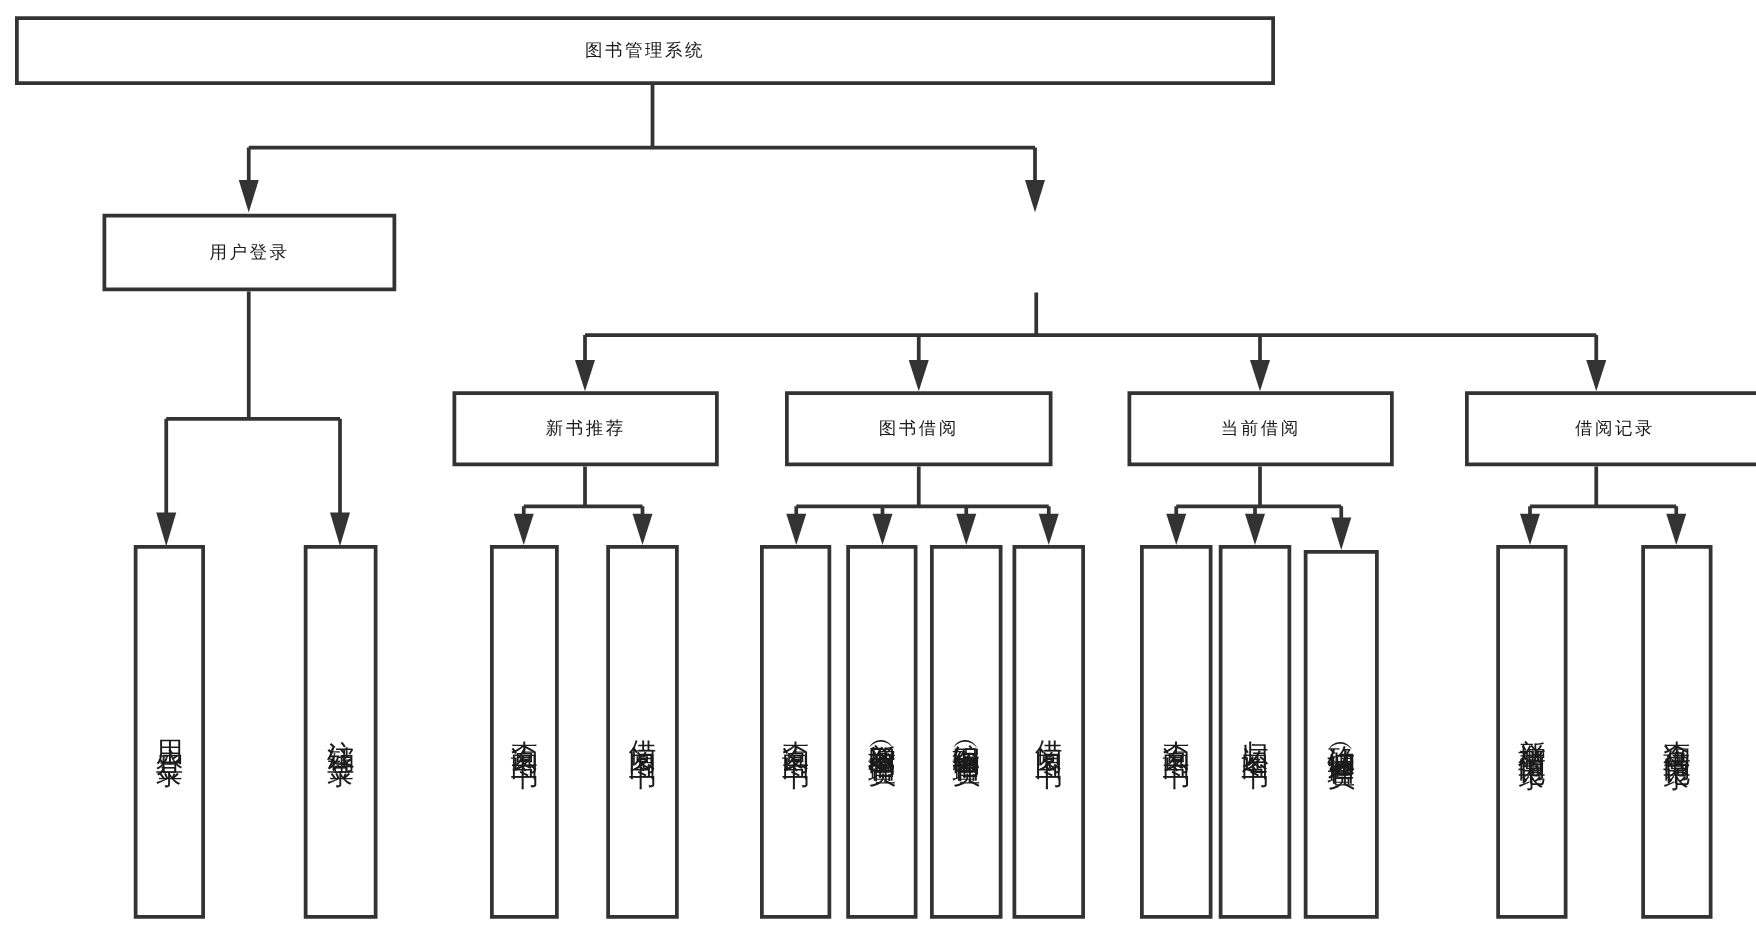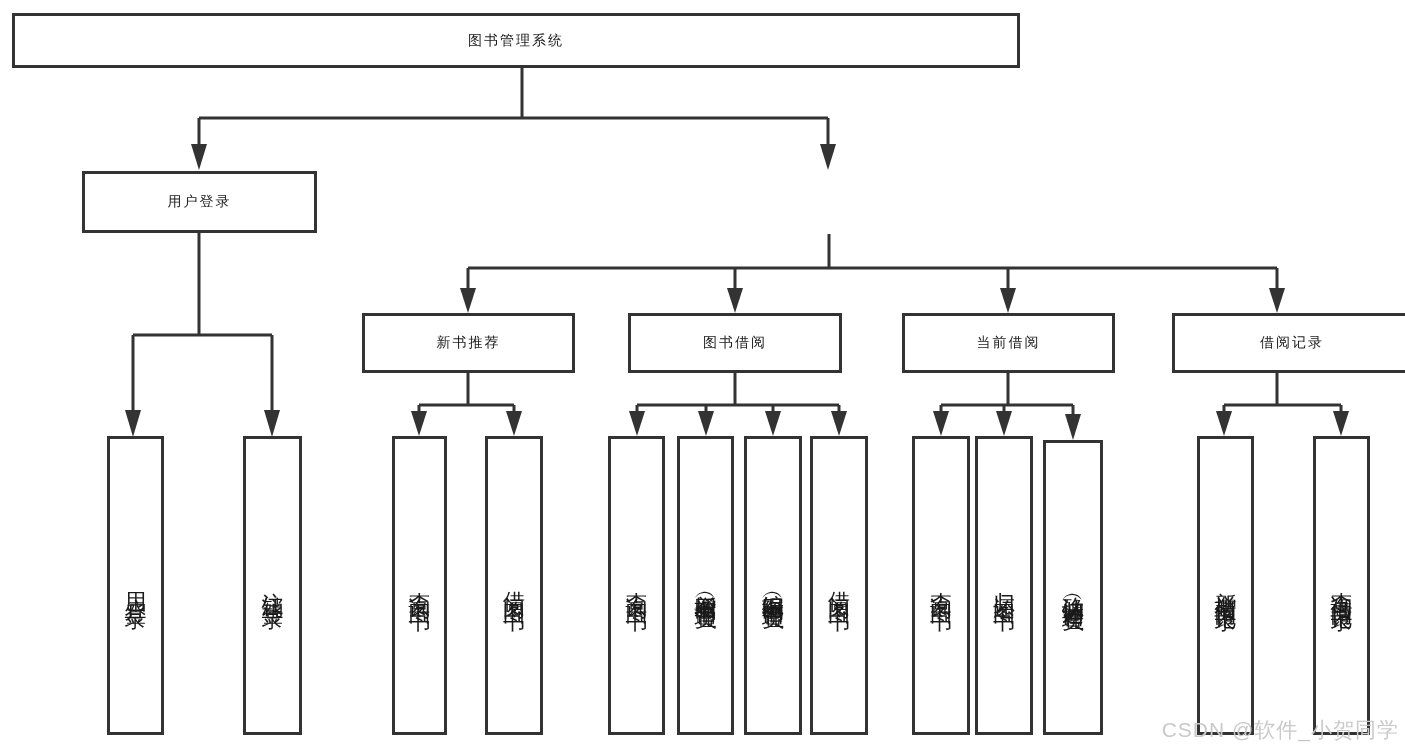--- a/index.html
+++ b/index.html
@@ -147,14 +147,13 @@
   <div class="box v-label" style="left:744px; top:436px; width:58px; height:299px; letter-spacing:2px;">编辑图书（管理员）</div>
   <div class="box v-label" style="left:810px; top:436px; width:58px; height:299px;">借阅图书</div>
 
   <div class="box v-label" style="left:912px; top:436px; width:58px; height:299px;">查询图书</div>
   <div class="box v-label" style="left:975px; top:436px; width:58px; height:299px;">归还图书</div>
   <div class="box v-label" style="left:1043px; top:440px; width:60px; height:295px; letter-spacing:2px;">确认归还（管理员）</div>
 
   <div class="box v-label" style="left:1197px; top:436px; width:57px; height:299px; letter-spacing:4px;">新增借阅记录</div>
   <div class="box v-label" style="left:1313px; top:436px; width:57px; height:299px; letter-spacing:4px;">查询借阅记录</div>
 
-  <div class="watermark">CSDN @软件_小贺同学</div>
 </div>
 
 </body></html>

